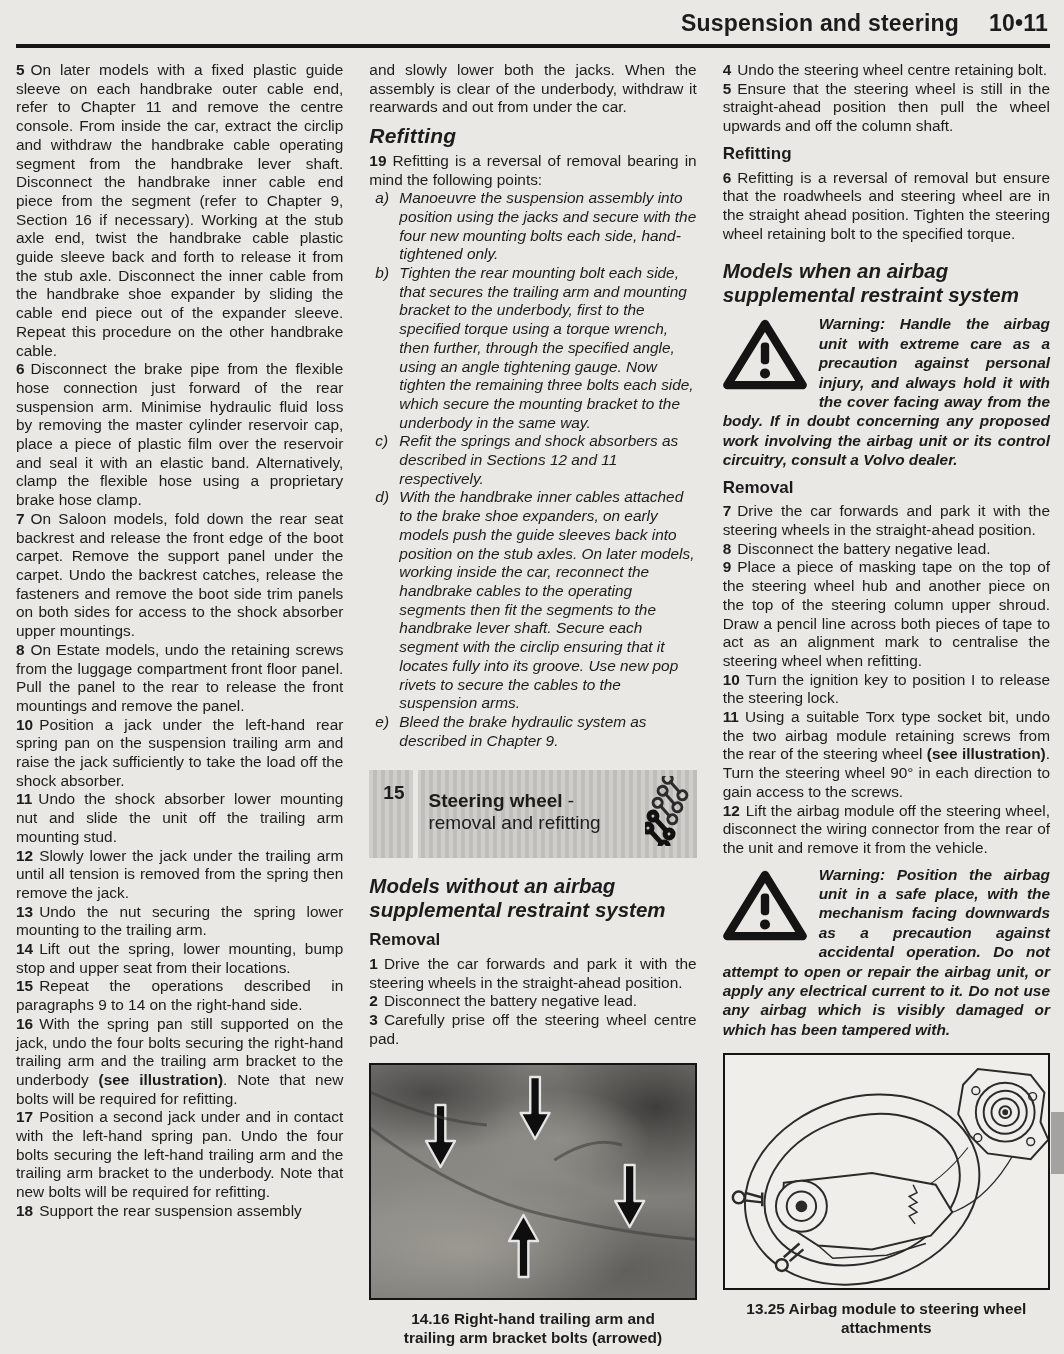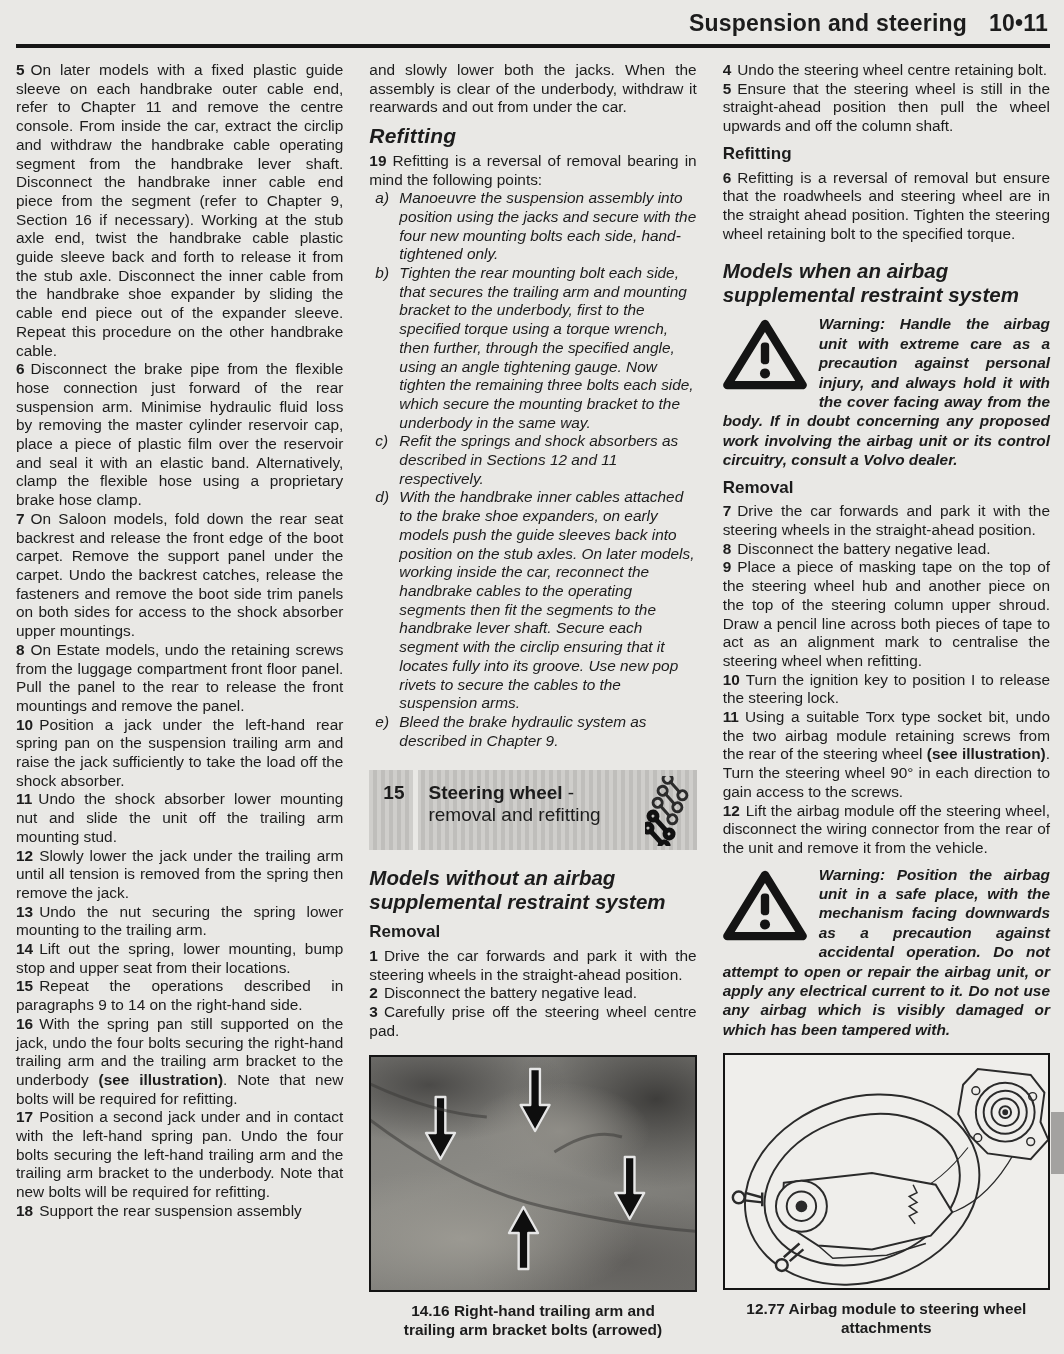--- a/index.html
+++ b/index.html
@@ -5,21 +5,21 @@
   html,body{margin:0;padding:0;}
   body{
     width:1064px;height:1354px;overflow:hidden;
     background:#e9e8e5;
     color:#1c1c1c;
     font-family:"Liberation Sans", sans-serif;
     position:relative;
   }
   .page{padding:10px 14px 0 16px;position:relative;}
   .header{text-align:right;font-weight:bold;font-size:23px;letter-spacing:.2px;padding-right:2px;}
-  .header .h-num{padding-left:22px;}
+  .header .h-num{padding-left:30px;}
   .rule{border-bottom:4px solid #161616;margin-top:7px;}
   .cols{display:flex;gap:26px;margin-top:13px;}
   .col{flex:1;min-width:0;font-size:15.4px;line-height:18.7px;text-align:justify;}
   p.para{margin:0;}
   b.num{padding-right:6px;}
   h3,h4{text-align:left;}
   .h-italic{font-style:italic;font-weight:bold;font-size:21px;margin:10px 0 6px;letter-spacing:.2px;}
   .h-section{font-style:italic;font-weight:bold;font-size:20.5px;line-height:24px;margin:16px 0 7px;}
   .h-sub{font-weight:bold;font-size:17px;margin:9px 0 5px;}
   .list-item{display:flex;font-style:italic;text-align:left;}
@@ -27,21 +27,21 @@
   .li-text{flex:1;}
   
   .section-box{
     margin:20px 0 12px;
     background:repeating-linear-gradient(90deg,#cfcecb 0 4px,#bfbebb 4px 8px);
     display:flex;align-items:flex-start;
     padding:12px 8px 24px 10px;position:relative;
   }
   .sb-num{font-weight:bold;font-size:19px;line-height:22px;padding:0 9px 0 4px;}
   .sb-gap{flex:none;width:5px;align-self:stretch;background:#e9e8e5;margin:-12px 10px -24px 0;}
-  .sb-title{font-size:19px;line-height:22px;text-align:left;padding-right:56px;}
+  .sb-title{font-size:19px;line-height:22px;text-align:left;padding-right:56px;margin-top:8px;}
   .sb-wrenches{position:absolute;right:6px;top:6px;}
   
   .warning{margin:7px 0 6px;font-weight:bold;font-style:italic;line-height:19.4px;}
   .warn-icon{float:left;width:84px;height:72px;margin:5px 12px 2px 0;}
   .warn-icon svg{width:100%;height:100%;}
   .warn-text{margin:0;}
   
   figure.figure{margin:14px 0 0;}
   .fig-box{height:233px;border:2.5px solid #141414;position:relative;overflow:hidden;}
   .fig-box.photo{
@@ -241,18 +241,18 @@
       <circle cx="286" cy="56" r="2" fill="#2a2a2a"></circle>
       <g stroke-width="1.5">
         <circle cx="256" cy="34" r="4"></circle>
                   <circle cx="314" cy="40" r="4"></circle>
         <circle cx="258" cy="82" r="4"></circle>
                   <circle cx="312" cy="86" r="4"></circle>
       </g>
     </g>
   </svg>
 </div>
-          <figcaption class="fig-caption">12.77  Airbag module to steering wheel attachments</figcaption>
+          <figcaption class="fig-caption">13.25  Airbag module to steering wheel attachments</figcaption>
         </figure>
       </div>
   </div>
 </div>
 <div class="page-tab"></div>
 
 </body></html>

